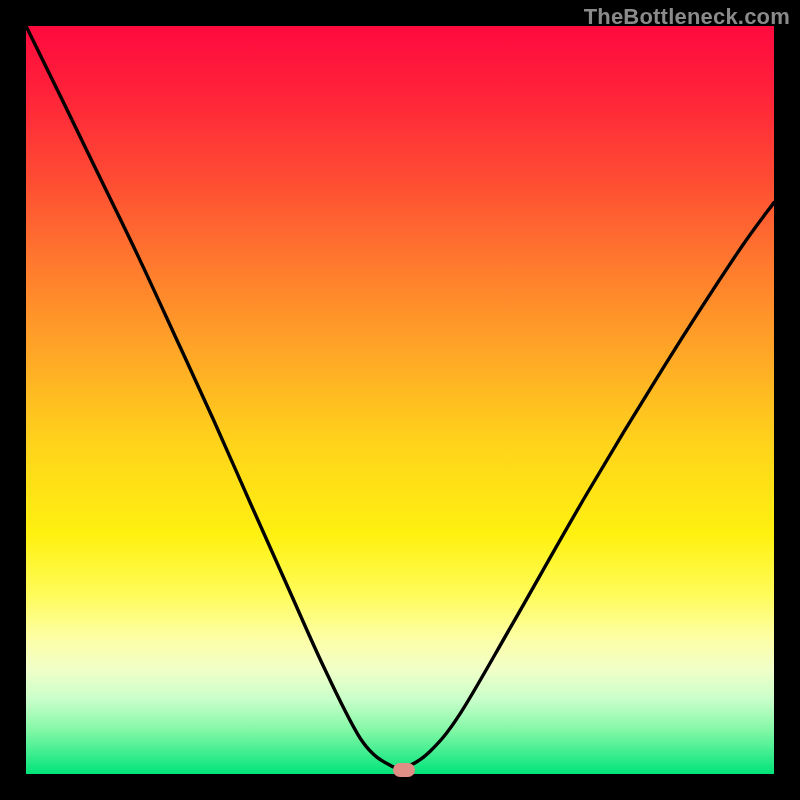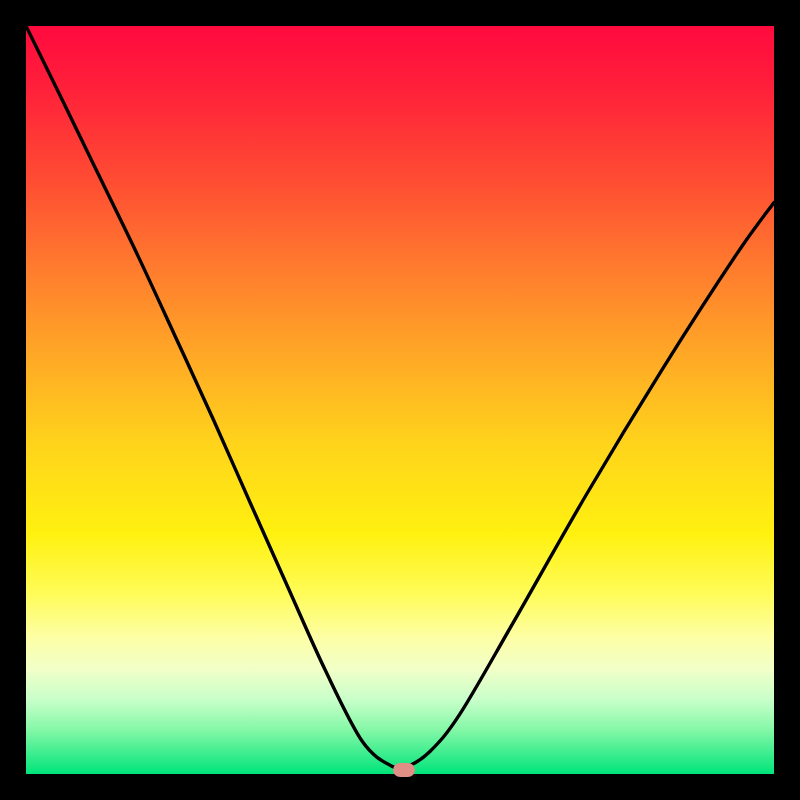--- a/index.html
+++ b/index.html
@@ -69,14 +69,15 @@
 
 <div class="chart-container">
 
   <div class="plot-area">
     <svg class="curve" viewBox="0 0 748 748" preserveAspectRatio="none">
       <path id="curve-path" fill="none" stroke="#000" stroke-width="3.4" stroke-linecap="round" stroke-linejoin="round" d="M 0.00 0.00 C 6.23 12.72 24.93 50.74 37.40 76.30 C 49.87 101.85 62.33 127.66 74.80 153.34 C 87.27 179.02 99.73 204.08 112.20 230.38 C 124.67 256.69 137.13 284.12 149.60 311.17 C 162.07 338.22 174.53 365.02 187.00 392.70 C 199.47 420.38 211.93 449.17 224.40 477.22 C 236.87 505.27 249.33 533.20 261.80 561.00 C 274.27 588.80 286.73 618.22 299.20 644.03 C 311.67 669.83 325.38 699.75 336.60 715.84 C 347.82 731.92 359.04 736.41 366.52 740.52 C 374.00 744.63 375.25 743.01 381.48 740.52 C 387.71 738.03 395.19 734.29 403.92 725.56 C 412.65 716.83 420.13 709.35 433.84 688.16 C 447.55 666.97 465.01 635.18 486.20 598.40 C 507.39 561.62 536.07 509.89 561.00 467.50 C 585.93 425.11 610.87 383.97 635.80 344.08 C 660.73 304.19 691.90 256.07 710.60 228.14 C 729.30 200.21 741.77 185.13 748.00 176.53 "></path>
     </svg>
     <div id="marker" class="marker" style="left: 366.74px; top: 736.512px;"></div>
   </div>
 
+  <div class="watermark">TheBottleneck.com</div>
 
 </div>
 
 </body></html>

